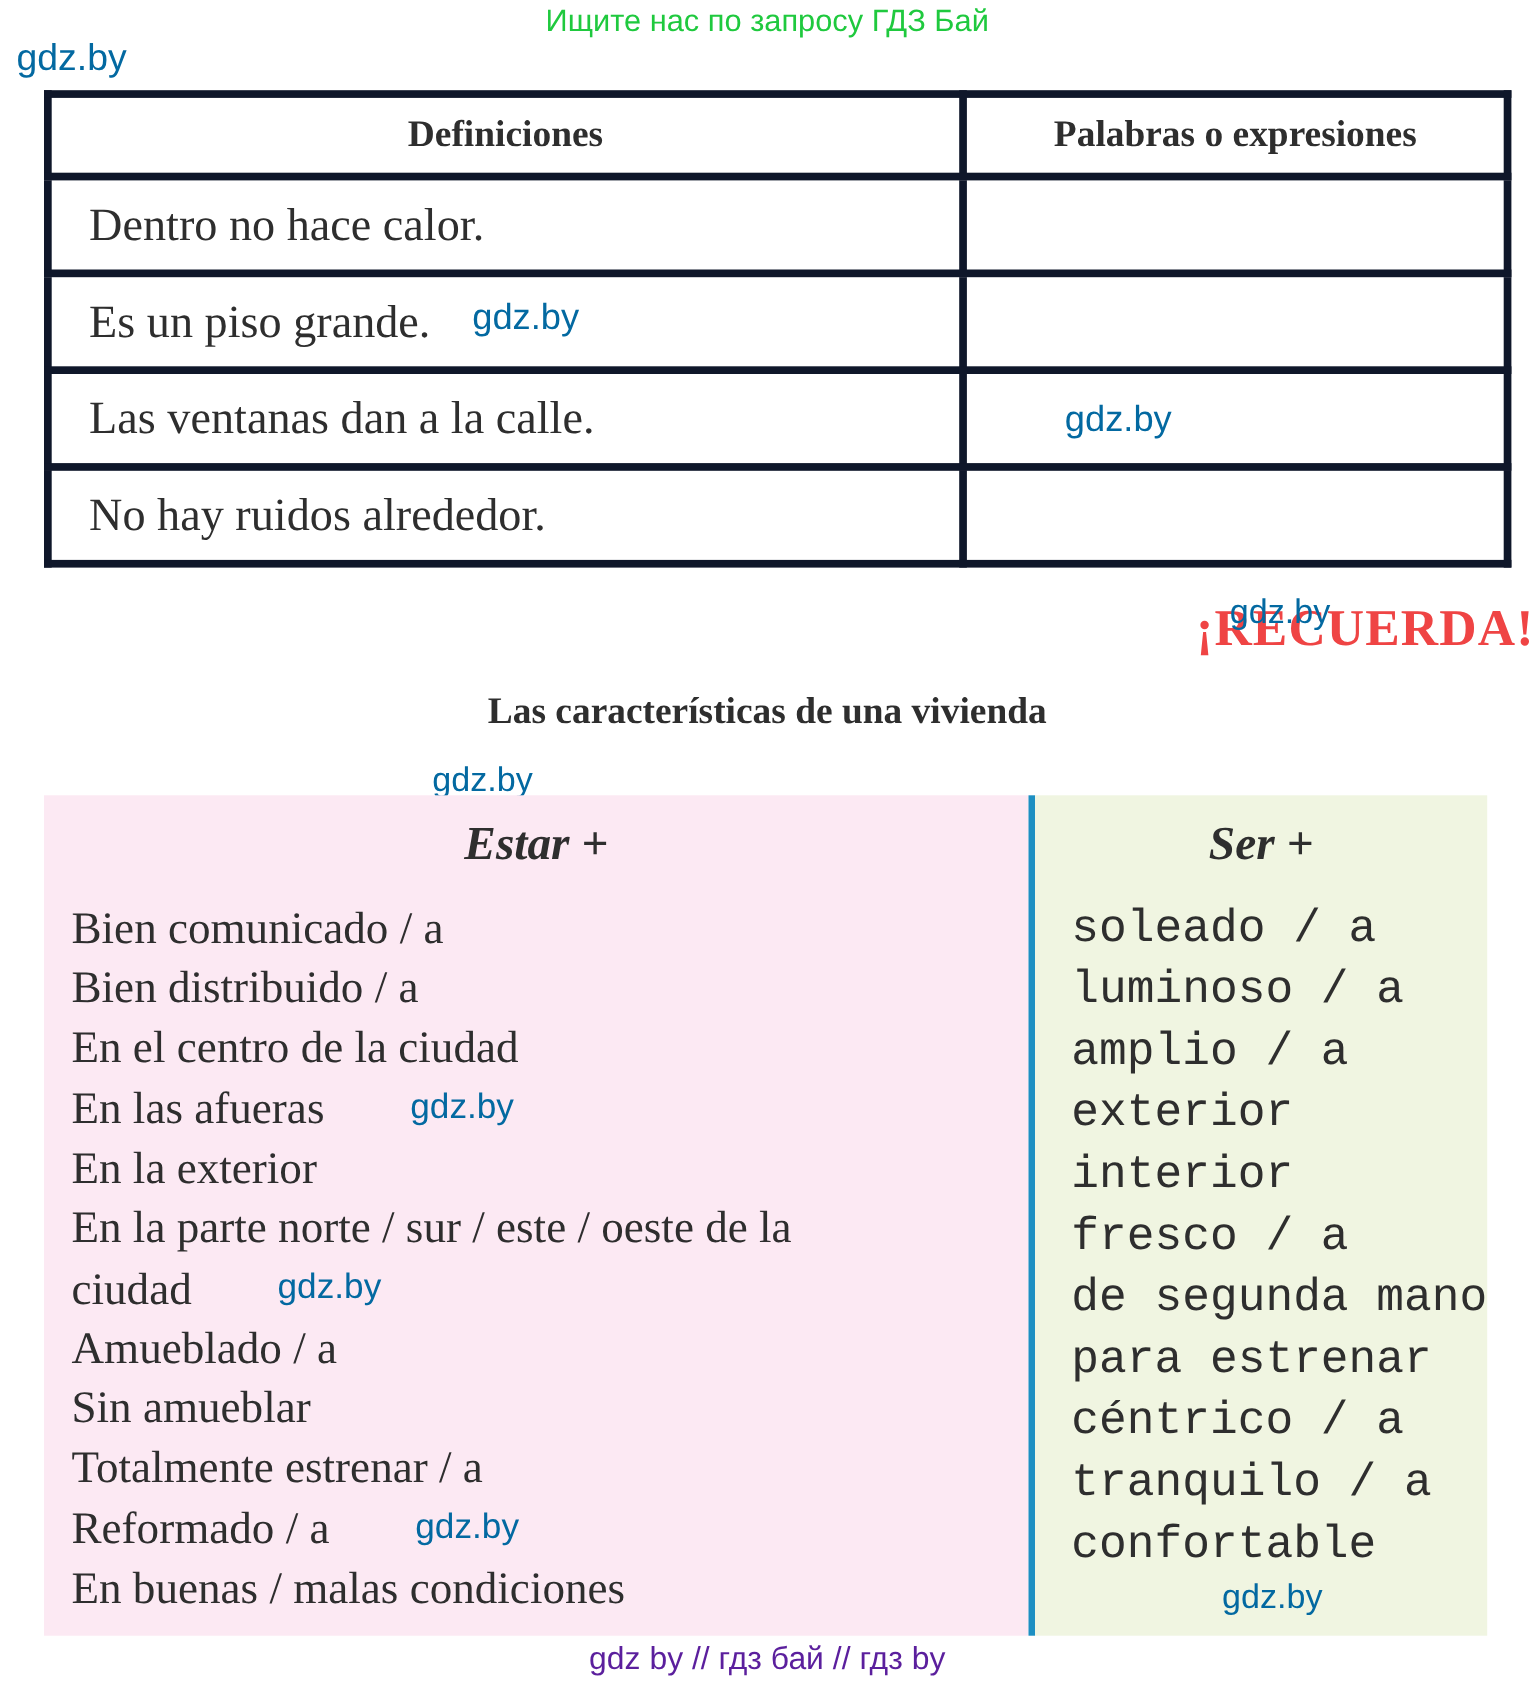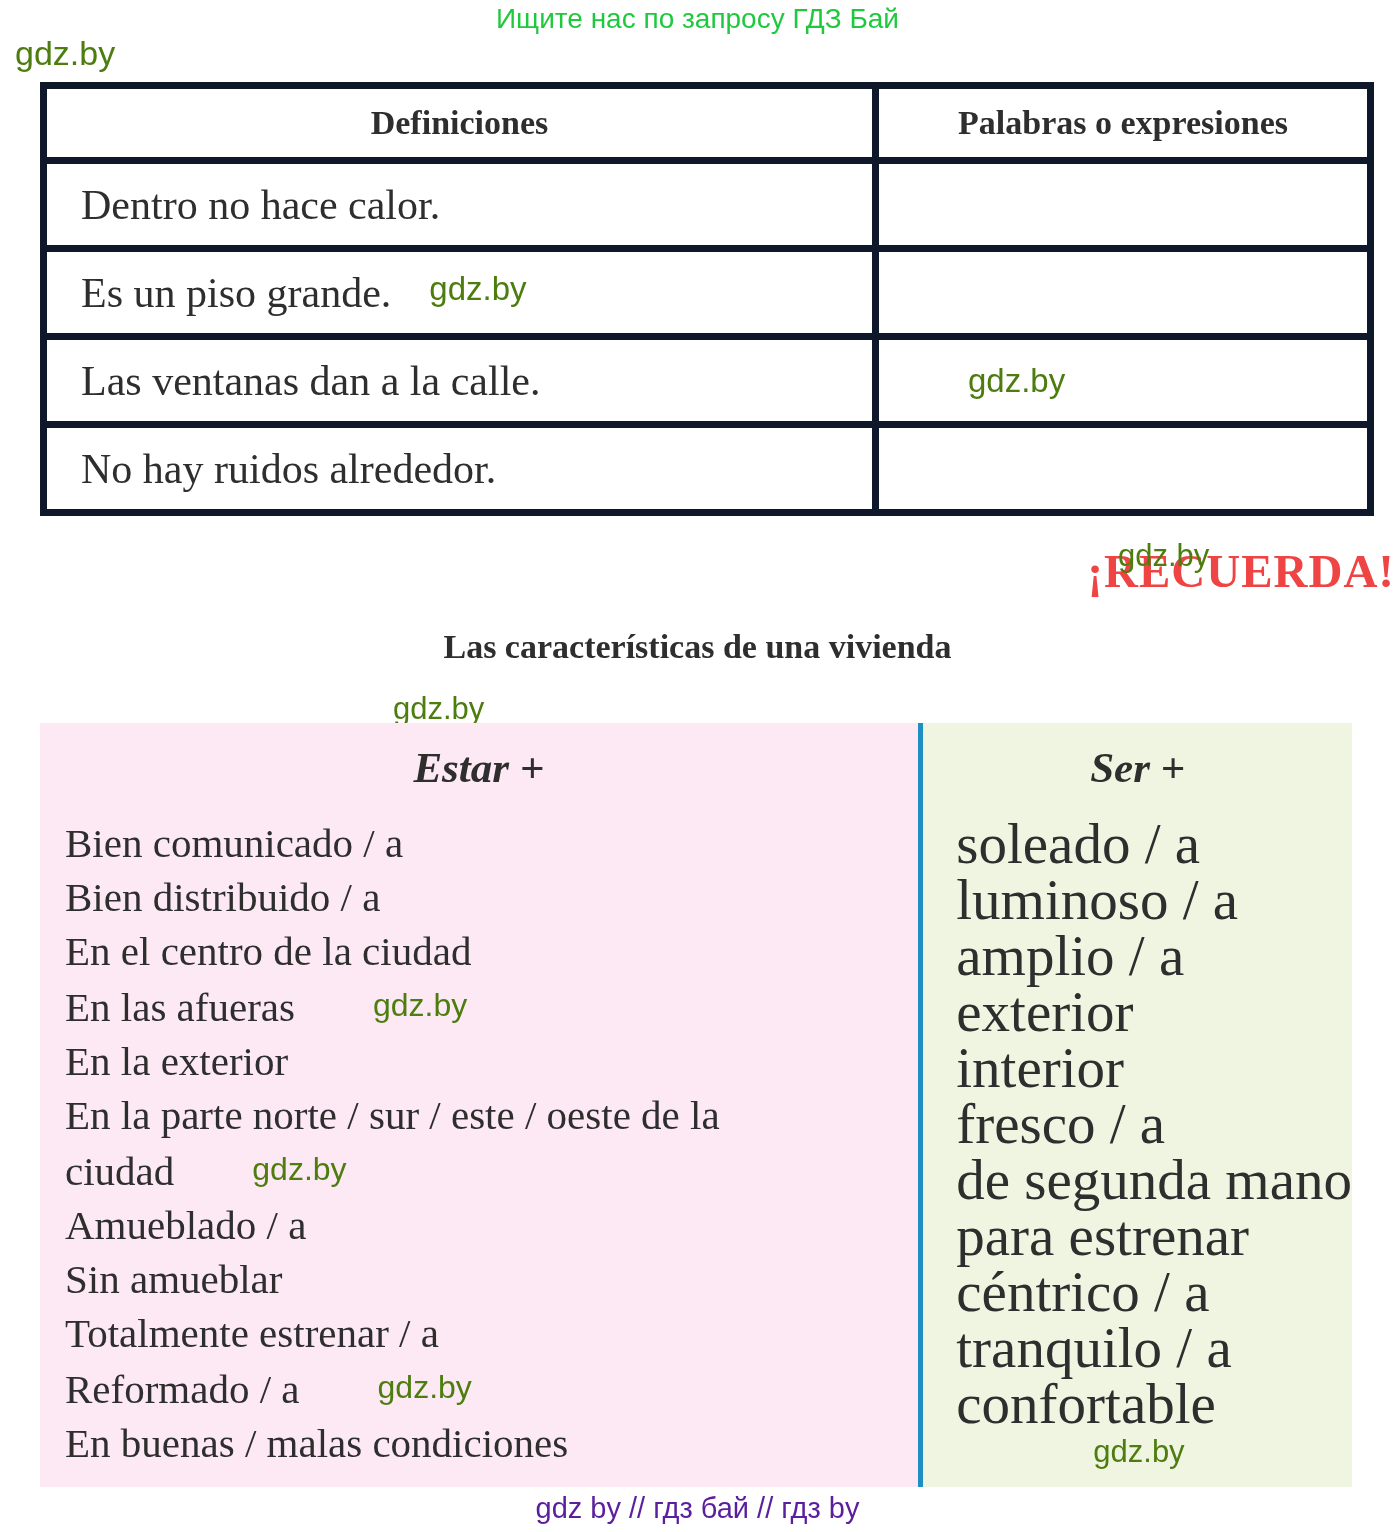--- a/index.html
+++ b/index.html
@@ -2,21 +2,21 @@
 <html><head>
 <meta charset="utf-8">
 <style>
   html,body { margin:0; padding:0; background:#ffffff; }
   body { width:1395px; height:1532px; position:relative; overflow:hidden;
          font-family:"Liberation Serif", serif; color:#2e2e2e; }
 
   .top-banner { position:absolute; top:3px; left:0; width:100%; text-align:center;
                 font-family:"Liberation Sans", sans-serif; font-size:28px; color:#1fc93e; }
 
-  .wm { font-family:"Liberation Sans", sans-serif; color:#4d7c0f; }
+  .wm { font-family:"Liberation Sans", sans-serif; color:#0369a1; }
   .wm-topleft { position:absolute; top:34px; left:15px; font-size:34px; }
 
   table.def-table { position:absolute; top:82px; left:40px; width:1334px;
                     border-collapse:collapse; border:4px solid #333333; table-layout:fixed; }
   table.def-table th, table.def-table td { border:7px solid #0f172a; }
   table.def-table th { height:66px; font-size:34px; font-weight:bold; text-align:center; }
   table.def-table col.c1 { width:832px; }
   table.def-table td { height:79px; vertical-align:middle; }
   td.def-cell { font-size:42px; padding-left:34px; text-align:left; }
   .wm-inline-row { font-size:33px; margin-left:38px; vertical-align:7px; }
@@ -33,21 +33,21 @@
 
   .panel { position:absolute; top:723px; left:40px; width:1312px; height:764px; display:flex; }
   .estar-col { width:931px; background:#fce9f3; }
   .panel-divider { width:6px; background:#1d8fc2; }
   .ser-col { flex:1; background:#f0f5e1; }
 
   .col-header { padding-top:20px; text-align:center; font-size:43px; font-weight:bold;
                 font-style:italic; color:#2e2e2e; }
   .vlist { margin-top:24px; }
   .estar-col .vlist { padding-left:25px; font-size:41px; line-height:54px; }
-  .ser-col .vlist { padding-left:33px; font-size:57px; line-height:56px; }
+  .ser-col .vlist { padding-left:33px; font-size:42px; line-height:56px;font-family:Liberation Mono, monospace; }
   .vitem { white-space:nowrap; }
   .wm-inline-item { font-size:32px; margin-left:78px; vertical-align:5px; }
   .ser-bottom-wm { padding-left:170px; margin-top:2px; font-size:31px; }
 
   .footer { position:absolute; top:1492px; left:0; width:100%; text-align:center;
             font-family:"Liberation Sans", sans-serif; font-size:29px; color:#5b1f9d; }
 </style>
 </head>
 <body>
 

